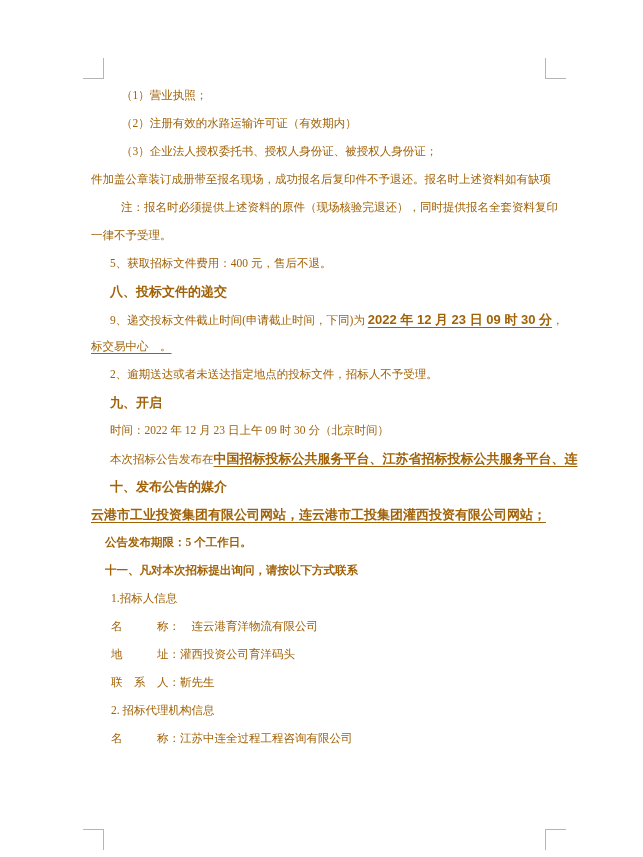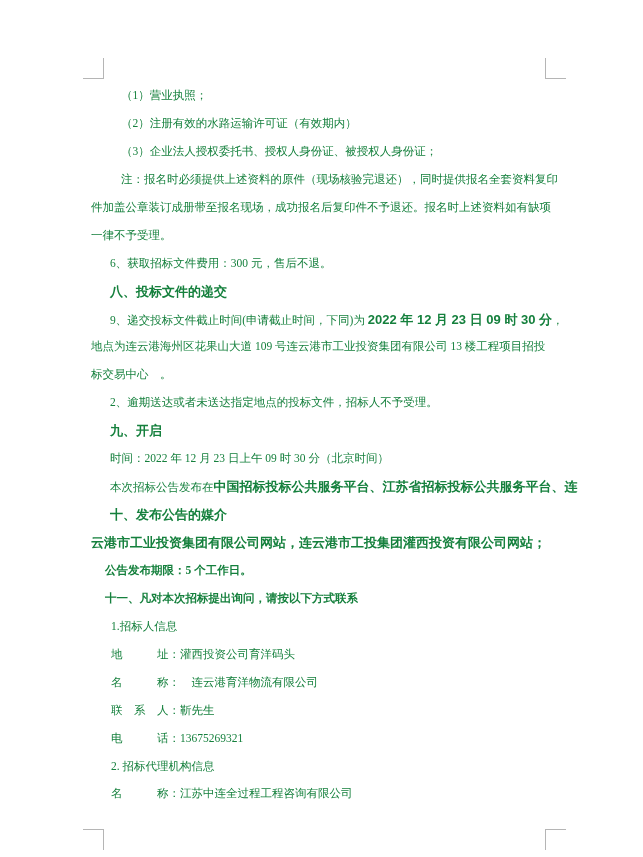--- a/index.html
+++ b/index.html
@@ -43,54 +43,53 @@
   .ind-b { padding-left: 19px; }
   .ind-c { padding-left: 14px; font-weight: bold; }
   .ind-d { padding-left: 20px; }
 
   .b {
     font-weight: bold;
     font-family: "Liberation Sans", "DejaVu Sans", sans-serif;
     font-size: 13px;
   }
   .u {
+    text-decoration: underline;
     text-underline-offset: 3px;
     text-decoration-thickness: 1px;
   }
 </style>
 </head>
 <body>
 
 <div class="page-root">
   <div class="crop tl"></div>
   <div class="crop tr"></div>
   <div class="crop bl"></div>
   <div class="crop br"></div>
 
-  <div class="doc" id="doc" style="color: #15803d;">
+  <div class="doc" id="doc" style="color: #a16207;">
       <div class="line ind-a"><span>（1）营业执照；</span></div>
       <div class="line ind-a"><span>（2）注册有效的水路运输许可证（有效期内）</span></div>
       <div class="line ind-a"><span>（3）企业法人授权委托书、授权人身份证、被授权人身份证；</span></div>
+      <div class="line"><span>件加盖公章装订成册带至报名现场，成功报名后复印件不予退还。报名时上述资料如有缺项</span></div>
       <div class="line ind-a"><span>注：报名时必须提供上述资料的原件（现场核验完退还），同时提供报名全套资料复印</span></div>
-      <div class="line"><span>件加盖公章装订成册带至报名现场，成功报名后复印件不予退还。报名时上述资料如有缺项</span></div>
       <div class="line"><span>一律不予受理。</span></div>
-      <div class="line ind-b"><span>6、获取招标文件费用：300 元，售后不退。</span></div>
+      <div class="line ind-b"><span>5、获取招标文件费用：400 元，售后不退。</span></div>
       <div class="line ind-b"><span class="b">八、投标文件的递交</span></div>
       <div class="line ind-b"><span>9、递交投标文件截止时间(申请截止时间，下同)为 </span><span class="b u">2022 年 12 月 23 日 09 时 30 分</span><span>，</span></div>
-      <div class="line"><span>地点为</span><span class="u">连云港海州区花果山大道 109 号连云港市工业投资集团有限公司 13 楼工程项目招投</span></div>
       <div class="line"><span class="u">标交易中心　。</span></div>
       <div class="line ind-b"><span>2、逾期送达或者未送达指定地点的投标文件，招标人不予受理。</span></div>
       <div class="line ind-b"><span class="b">九、开启</span></div>
       <div class="line ind-b"><span>时间：2022 年 12 月 23 日上午 09 时 30 分（北京时间）</span></div>
       <div class="line ind-b"><span>本次招标公告发布在</span><span class="b u">中国招标投标公共服务平台、江苏省招标投标公共服务平台、连</span></div>
       <div class="line ind-b"><span class="b">十、发布公告的媒介</span></div>
       <div class="line"><span class="b u">云港市工业投资集团有限公司网站，连云港市工投集团灌西投资有限公司网站；</span></div>
       <div class="line ind-c"><span>公告发布期限：5 个工作日。</span></div>
       <div class="line ind-c"><span>十一、凡对本次招标提出询问，请按以下方式联系</span></div>
       <div class="line ind-d"><span>1.招标人信息</span></div>
+      <div class="line ind-d"><span>名　　　称：　连云港育洋物流有限公司</span></div>
       <div class="line ind-d"><span>地　　　址：灌西投资公司育洋码头</span></div>
-      <div class="line ind-d"><span>名　　　称：　连云港育洋物流有限公司</span></div>
       <div class="line ind-d"><span>联　系　人：靳先生</span></div>
-      <div class="line ind-d"><span>电　　　话：13675269321</span></div>
       <div class="line ind-d"><span>2. 招标代理机构信息</span></div>
       <div class="line ind-d"><span>名　　　称：江苏中连全过程工程咨询有限公司</span></div>
     </div>
 </div>
 
 </body></html>

